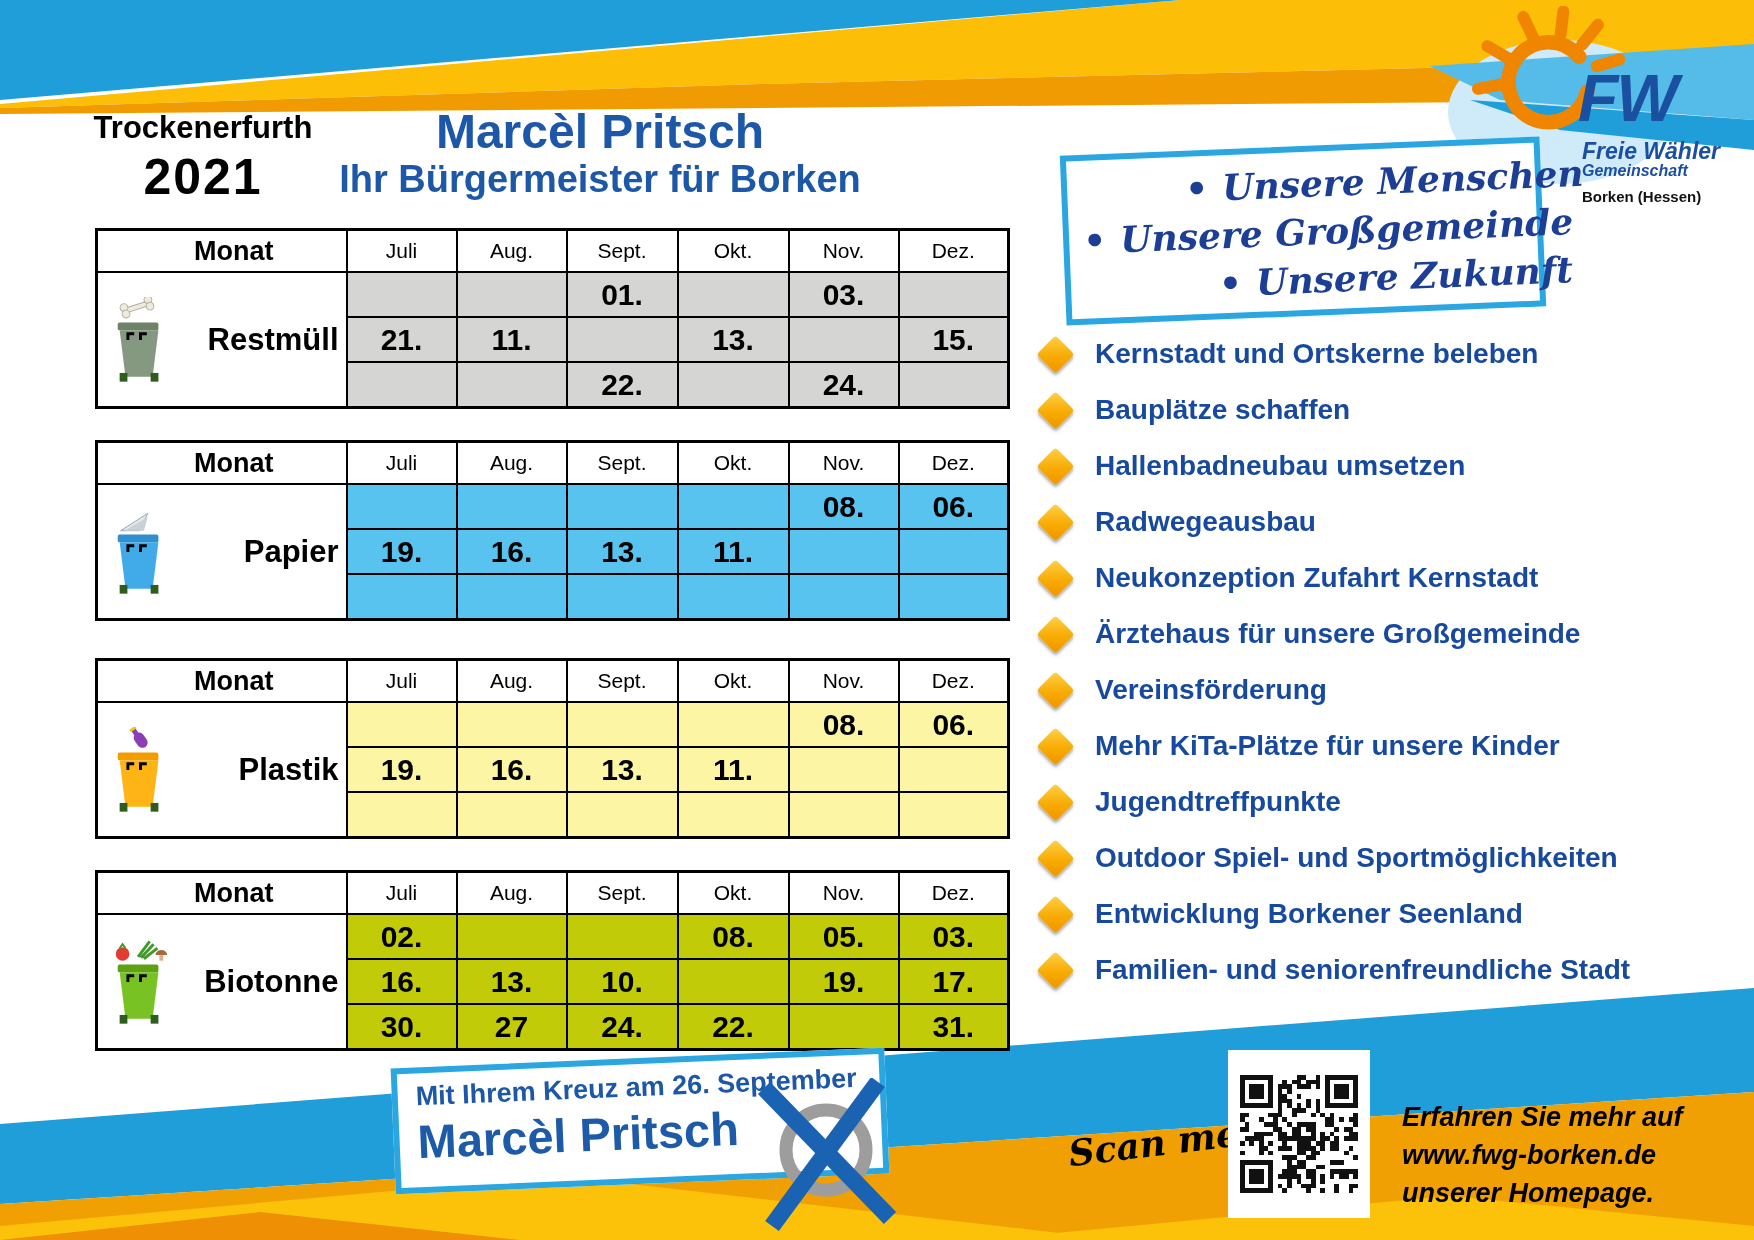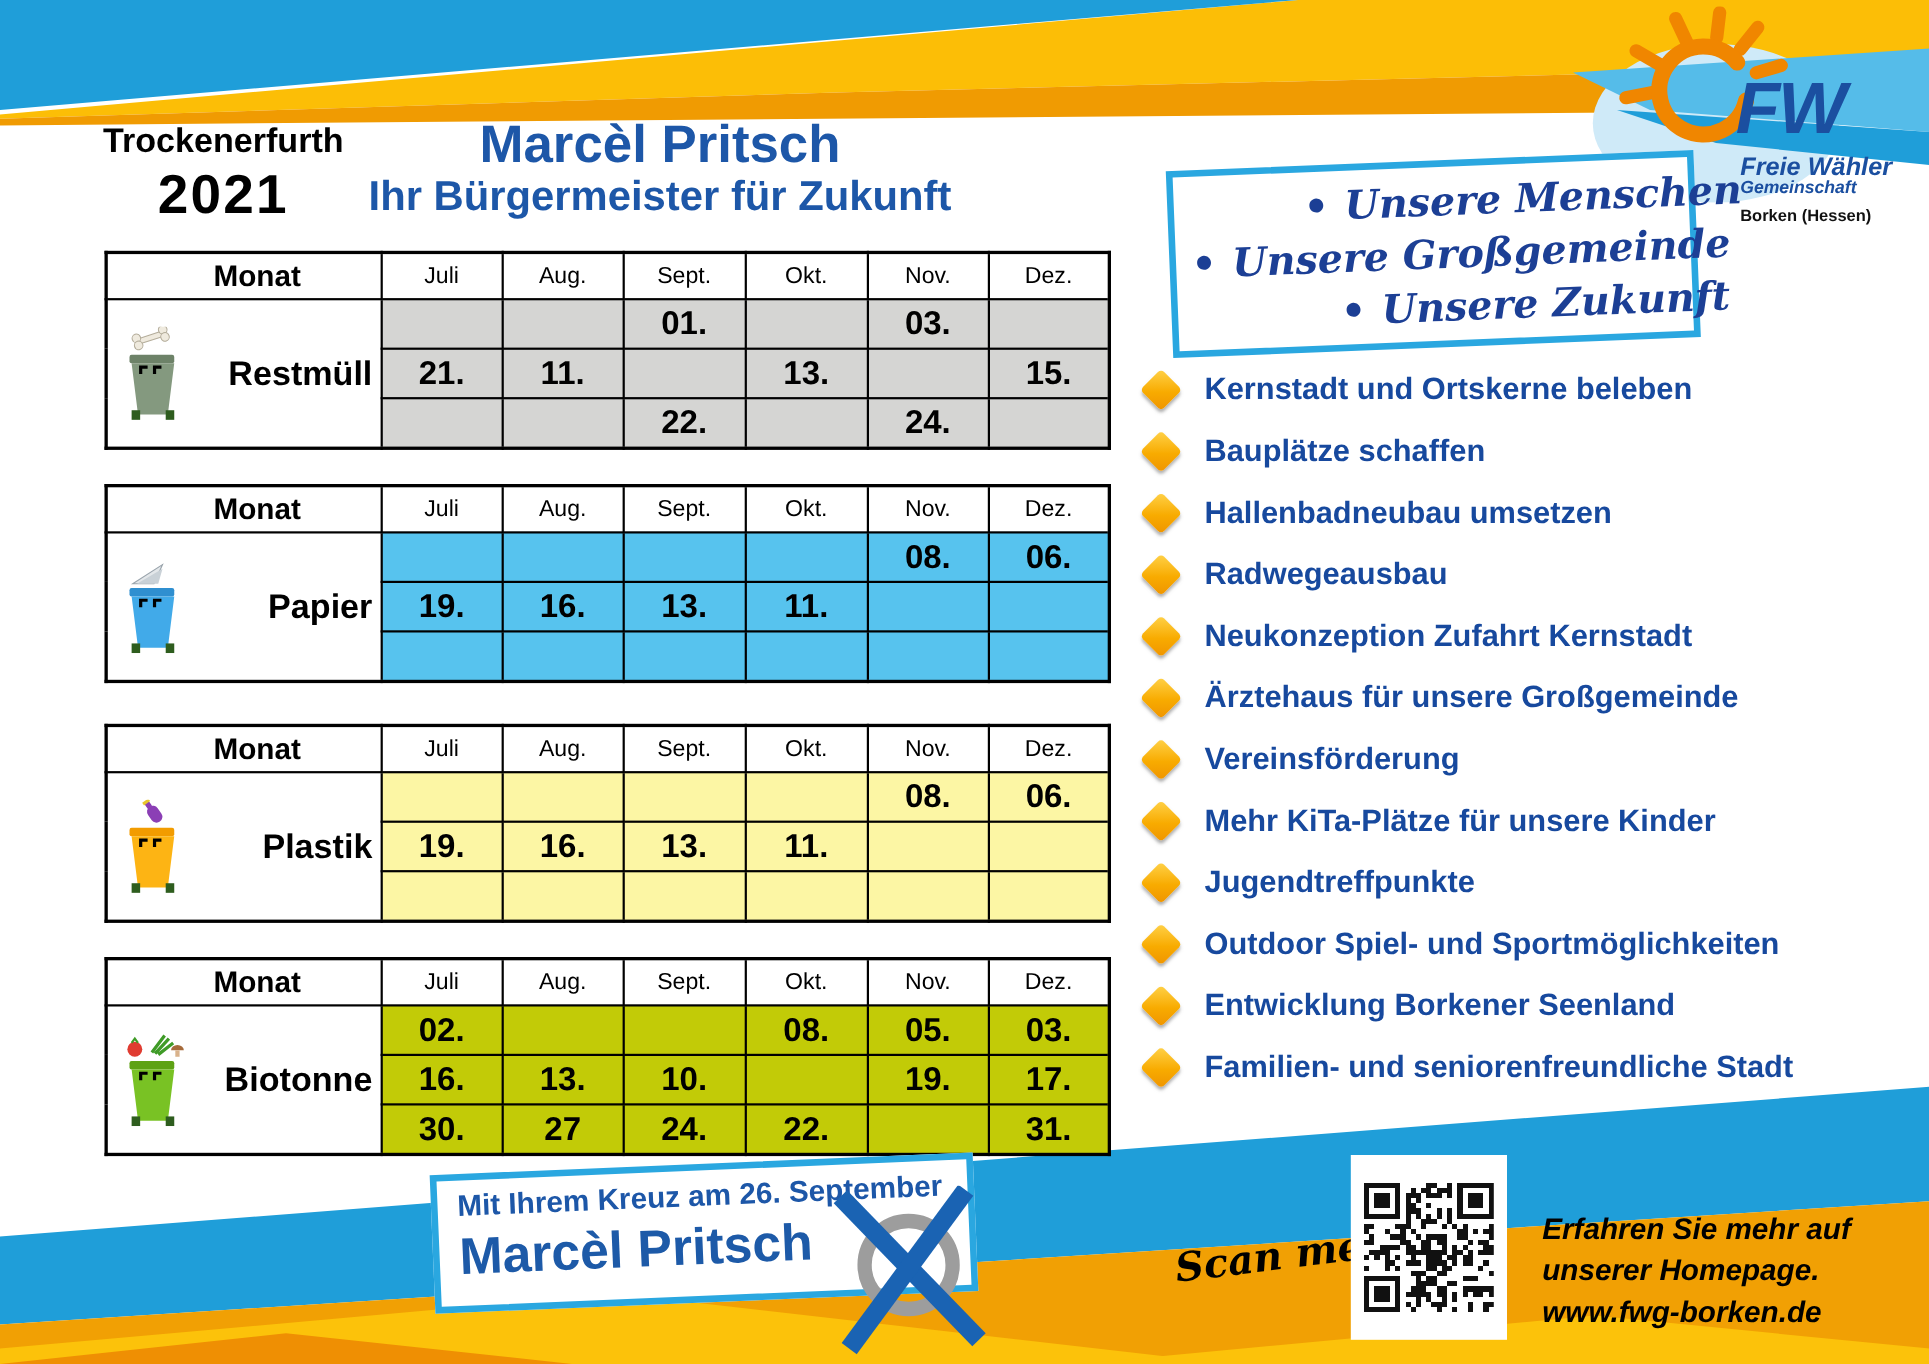--- a/index.html
+++ b/index.html
@@ -119,21 +119,21 @@
     <div class="t1">Freie Wähler</div>
     <div class="t2">Gemeinschaft</div>
     <div class="t3">Borken (Hessen)</div>
   </div>
 
   <div class="loc">
     <div class="l1">Trockenerfurth</div>
     <div class="l2">2021</div>
   </div>
   <div class="title">Marcèl Pritsch</div>
-  <div class="subtitle">Ihr Bürgermeister für Zukunft</div>
+  <div class="subtitle">Ihr Bürgermeister für Borken</div>
 
   <div class="slogan">
     <div class="line li1">
       <span class="blt">•</span><span>Unsere Menschen</span>
     </div>
     <div class="line li2">
       <span class="blt">•</span><span>Unsere Großgemeinde</span>
     </div>
     <div class="line li3">
       <span class="blt">•</span><span>Unsere Zukunft</span>
@@ -798,17 +798,17 @@
         <rect x="9" y="24" width="1" height="1" fill="#111"></rect>
         <rect x="14" y="24" width="1" height="1" fill="#111"></rect>
         <rect x="17" y="24" width="1" height="1" fill="#111"></rect>
         <rect x="20" y="24" width="1" height="1" fill="#111"></rect>
         <rect x="23" y="24" width="1" height="1" fill="#111"></rect>
       </svg>
   </div>
 
   <div class="homepage">
     <div>Erfahren Sie mehr auf</div>
+    <div>www.fwg-borken.de</div>
     <div>unserer Homepage.</div>
-    <div>www.fwg-borken.de</div>
   </div>
 
 </div>
 
 </body></html>

